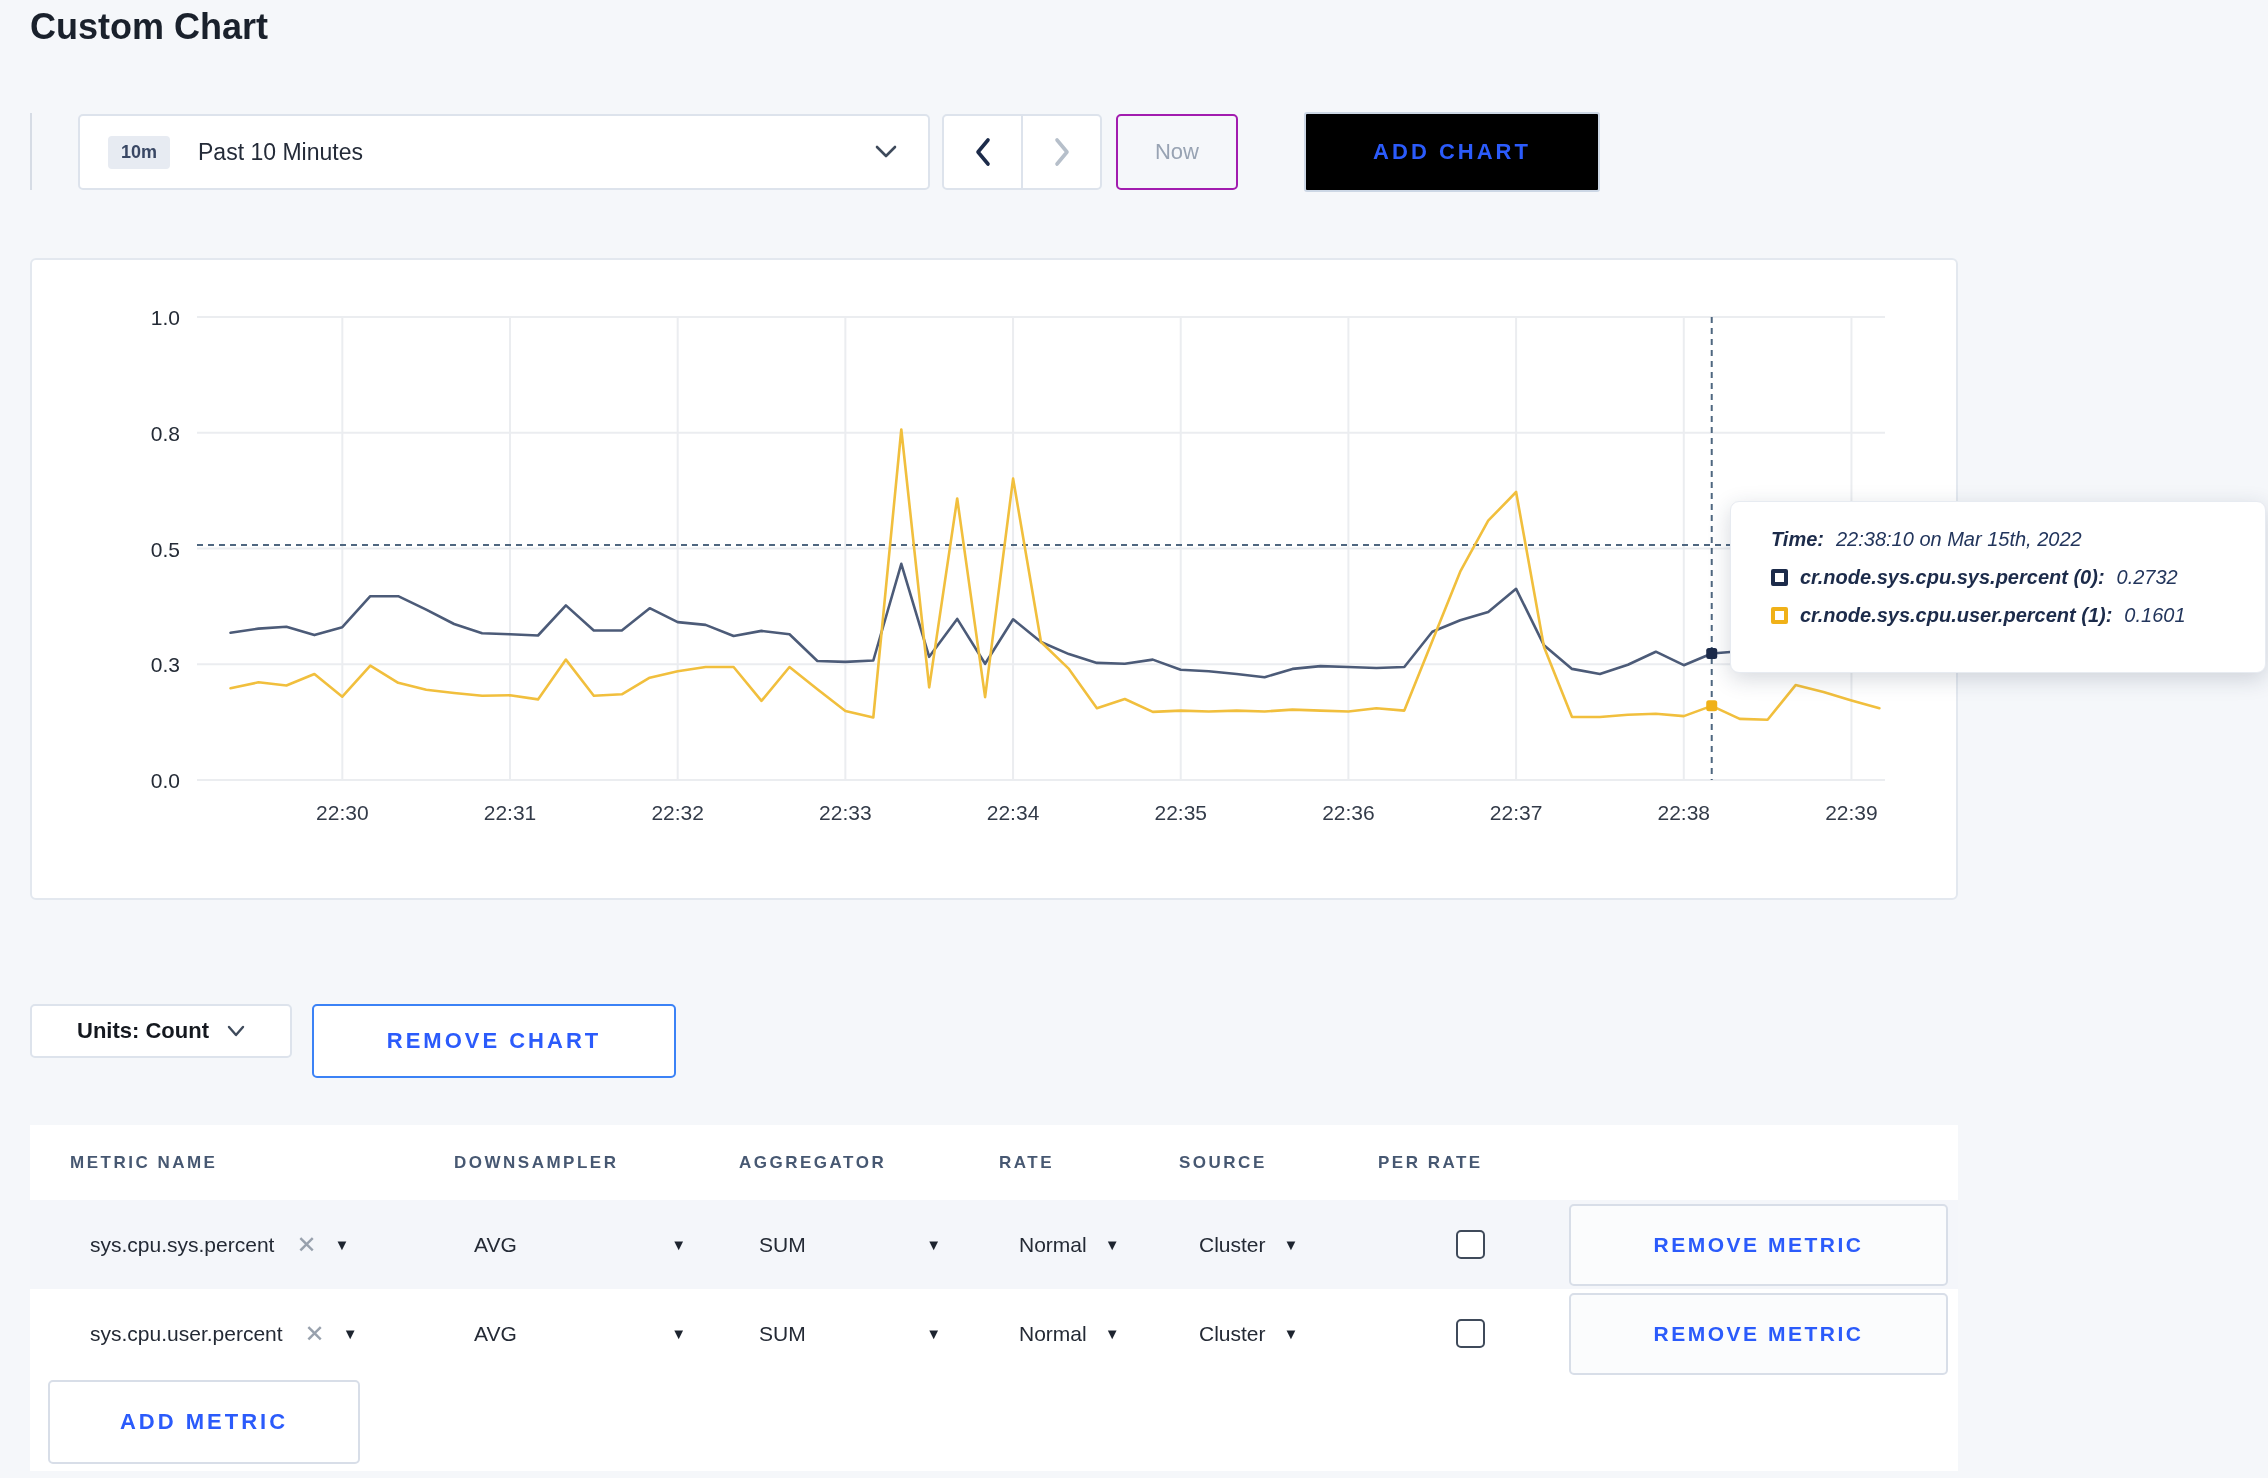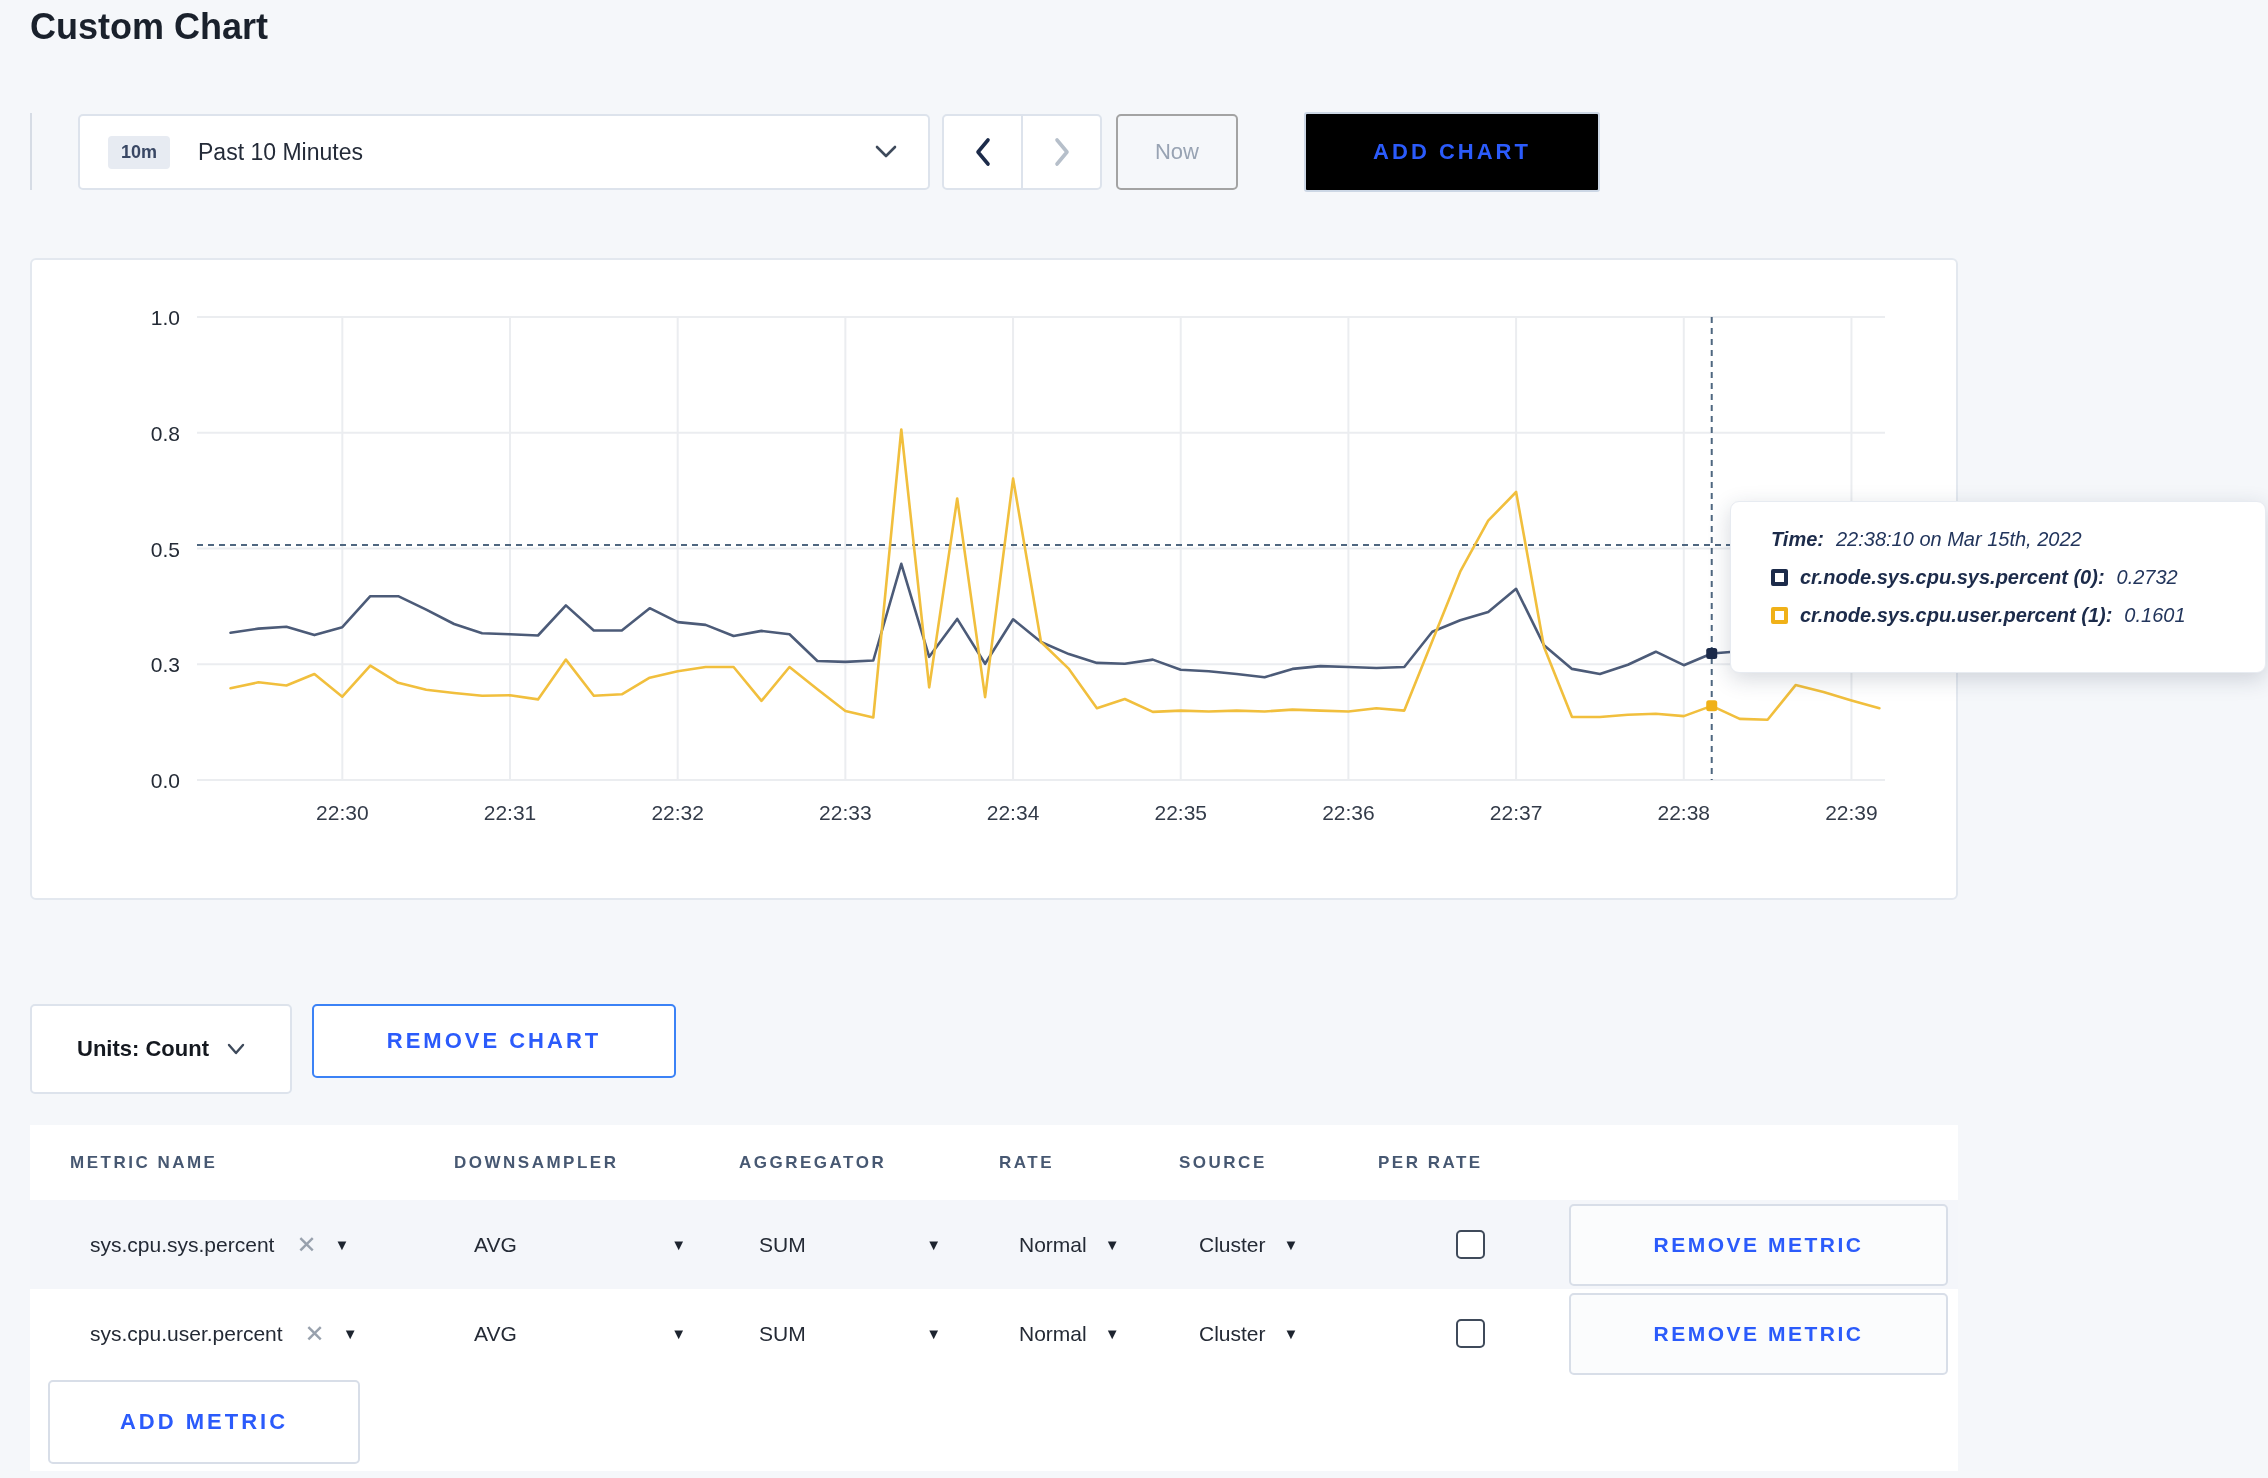--- a/index.html
+++ b/index.html
@@ -13,21 +13,21 @@
   .toolbar-divider { position:absolute; left:30px; top:113px; width:2px; height:77px; background:#d6dce5; }
   .time-select { position:absolute; left:78px; top:114px; width:852px; height:76px; background:#fff;
     border:2px solid #dde3ec; border-radius:5px; display:flex; align-items:center; padding:0 30px 0 28px; cursor:pointer; }
   .time-badge { background:#e7ebf2; border-radius:4px; padding:6px 13px; font-size:18px; font-weight:700; color:#394764; }
   .time-label { margin-left:28px; font-size:23px; color:#242b38; }
   .time-select .chev { margin-left:auto; }
   .btn-group { position:absolute; left:942px; top:114px; width:160px; height:76px; background:#fff;
     border:2px solid #dde3ec; border-radius:5px; display:flex; }
   .btn-group .nav-btn { flex:1; display:flex; align-items:center; justify-content:center; cursor:pointer; }
   .btn-group .nav-btn + .nav-btn { border-left:2px solid #dde3ec; }
-  .now-btn { position:absolute; left:1116px; top:114px; width:122px; height:76px; border:2px solid #a3a3a3;
+  .now-btn { position:absolute; left:1116px; top:114px; width:122px; height:76px; border:2px solid #a21caf;
     border-radius:5px; display:flex; align-items:center; justify-content:center; font-size:22px; color:#98a3b3; }
   .add-chart-btn { position:absolute; left:1304px; top:112px; width:296px; height:80px; background:#000000;
     border:2px solid #ccd7e5; border-radius:3px; display:flex; align-items:center; justify-content:center;
     font-size:22px; font-weight:600; letter-spacing:3px; color:#2b5bfb; cursor:pointer; }
 
   
   .chart-card { position:absolute; left:30px; top:258px; width:1928px; height:642px; background:#fff;
     border:2px solid #e3e8ef; border-radius:6px; }
   .chart-card svg { display:block; }
 
@@ -35,21 +35,21 @@
   .chart-tooltip { position:absolute; left:1730px; top:501px; width:536px; height:172px; background:#fff;
     border:1px solid #e7ebf1; border-radius:9px; box-shadow:0 6px 22px rgba(28,43,74,0.18);
     padding:26px 10px 0 40px; z-index:5; }
   .tt-row { display:flex; align-items:center; margin-bottom:15px; font-size:20px; color:#1c2b4a; white-space:nowrap;font-style:italic; }
   .tt-label { font-weight:700; }
   .tt-value { margin-left:12px; font-weight:400; color:#22355c; }
   .tt-swatch { display:inline-block; width:17px; height:17px; border:4px solid #1c2b4a; border-radius:2px;
     background:#fff; margin-right:12px; flex:none; }
 
   
-  .units-btn { position:absolute; left:30px; top:1004px; width:262px; height:90px; background:#fff;
+  .units-btn { position:absolute; left:30px; top:1004px; width:262px; height:54px; background:#fff;
     border:2px solid #dde3ec; border-radius:5px; display:flex; align-items:center; justify-content:center;
     font-size:22px; font-weight:700; color:#14181f; cursor:pointer; }
   .units-btn .chev { margin-left:18px; }
   .remove-chart-btn { position:absolute; left:312px; top:1004px; width:364px; height:74px; background:#fff;
     border:2px solid #3b82f6; border-radius:5px; display:flex; align-items:center; justify-content:center;
     font-size:22px; font-weight:600; letter-spacing:3px; color:#2b5bfb; cursor:pointer; }
 
   
   .metrics-card { position:absolute; left:30px; top:1125px; width:1928px; height:346px; background:#fff; }
   .mt-row { display:flex; align-items:center; }

